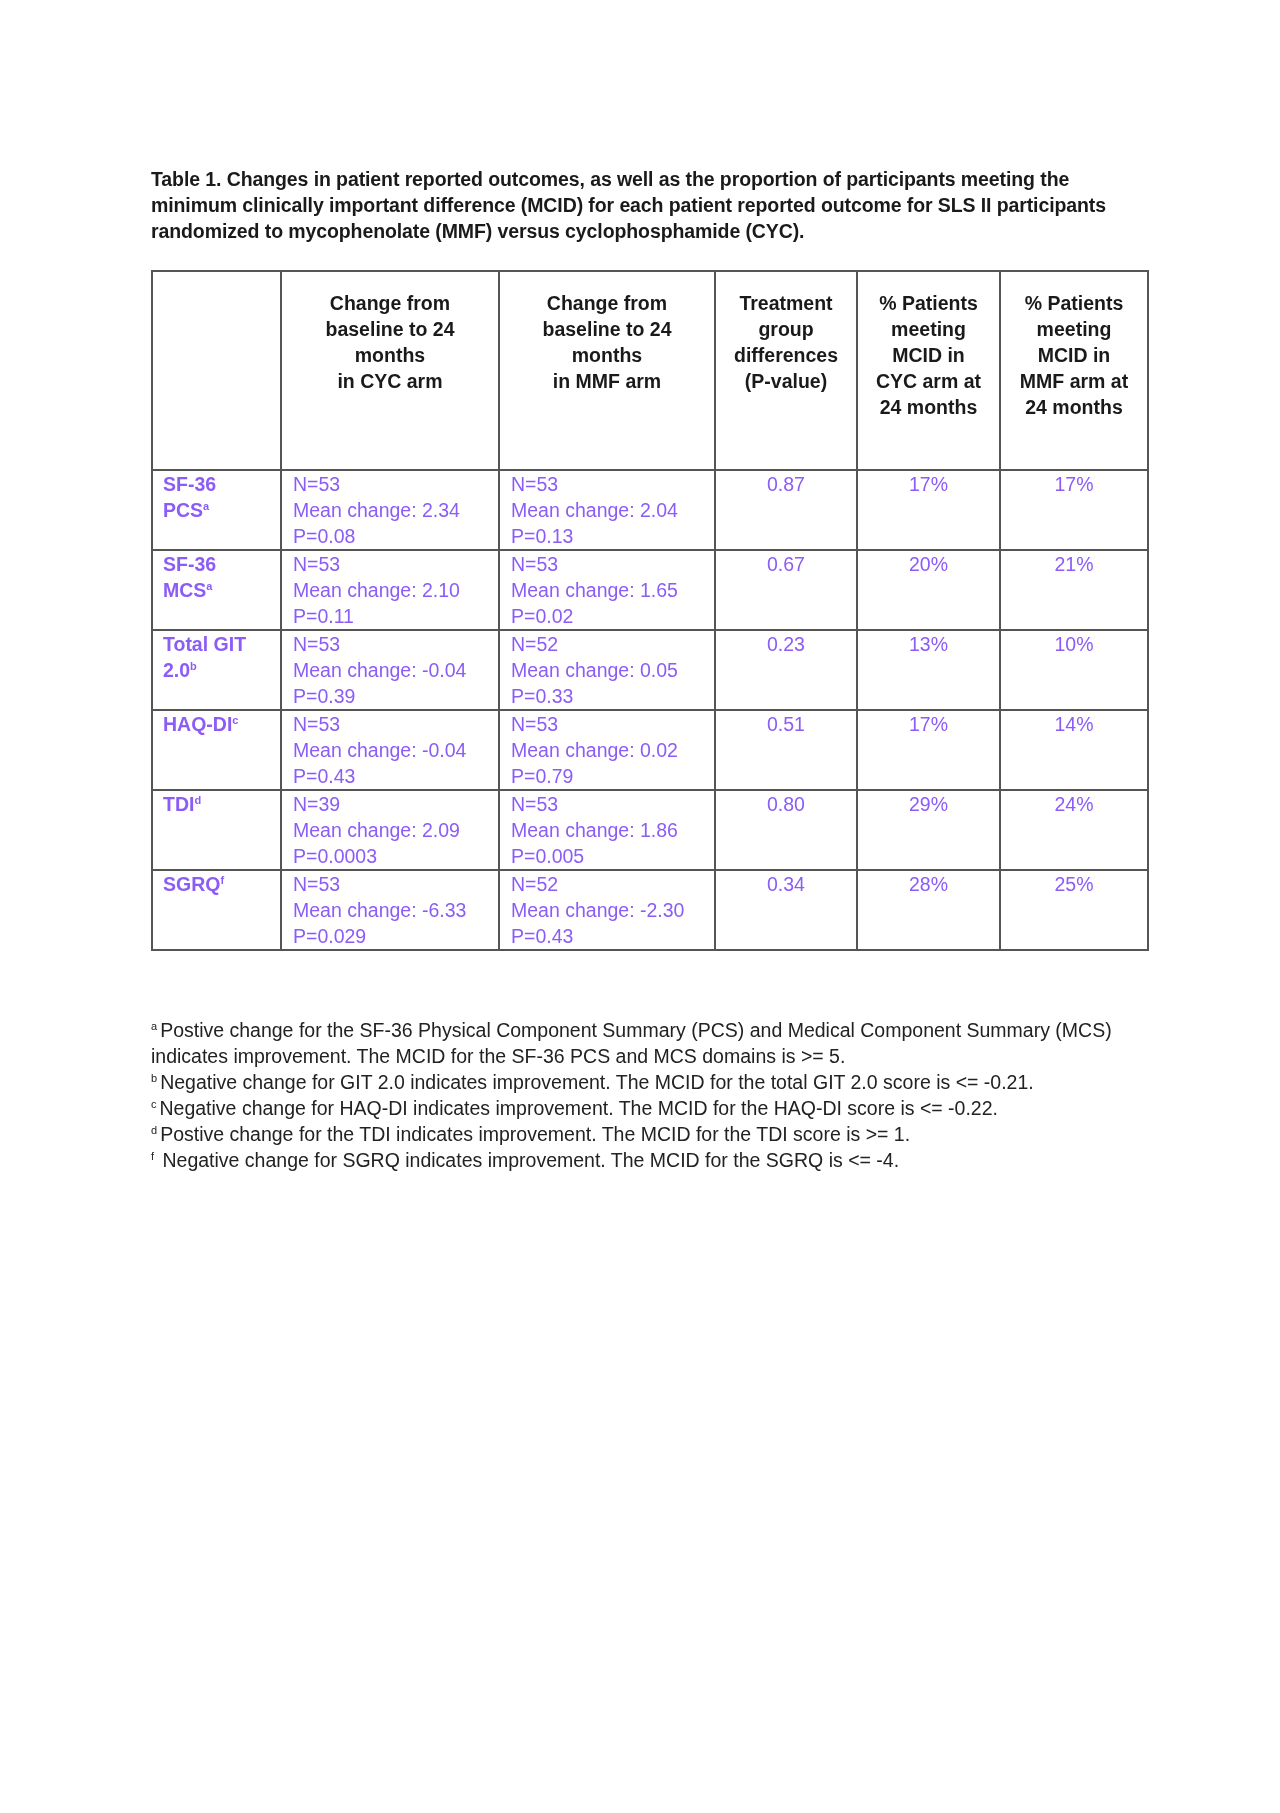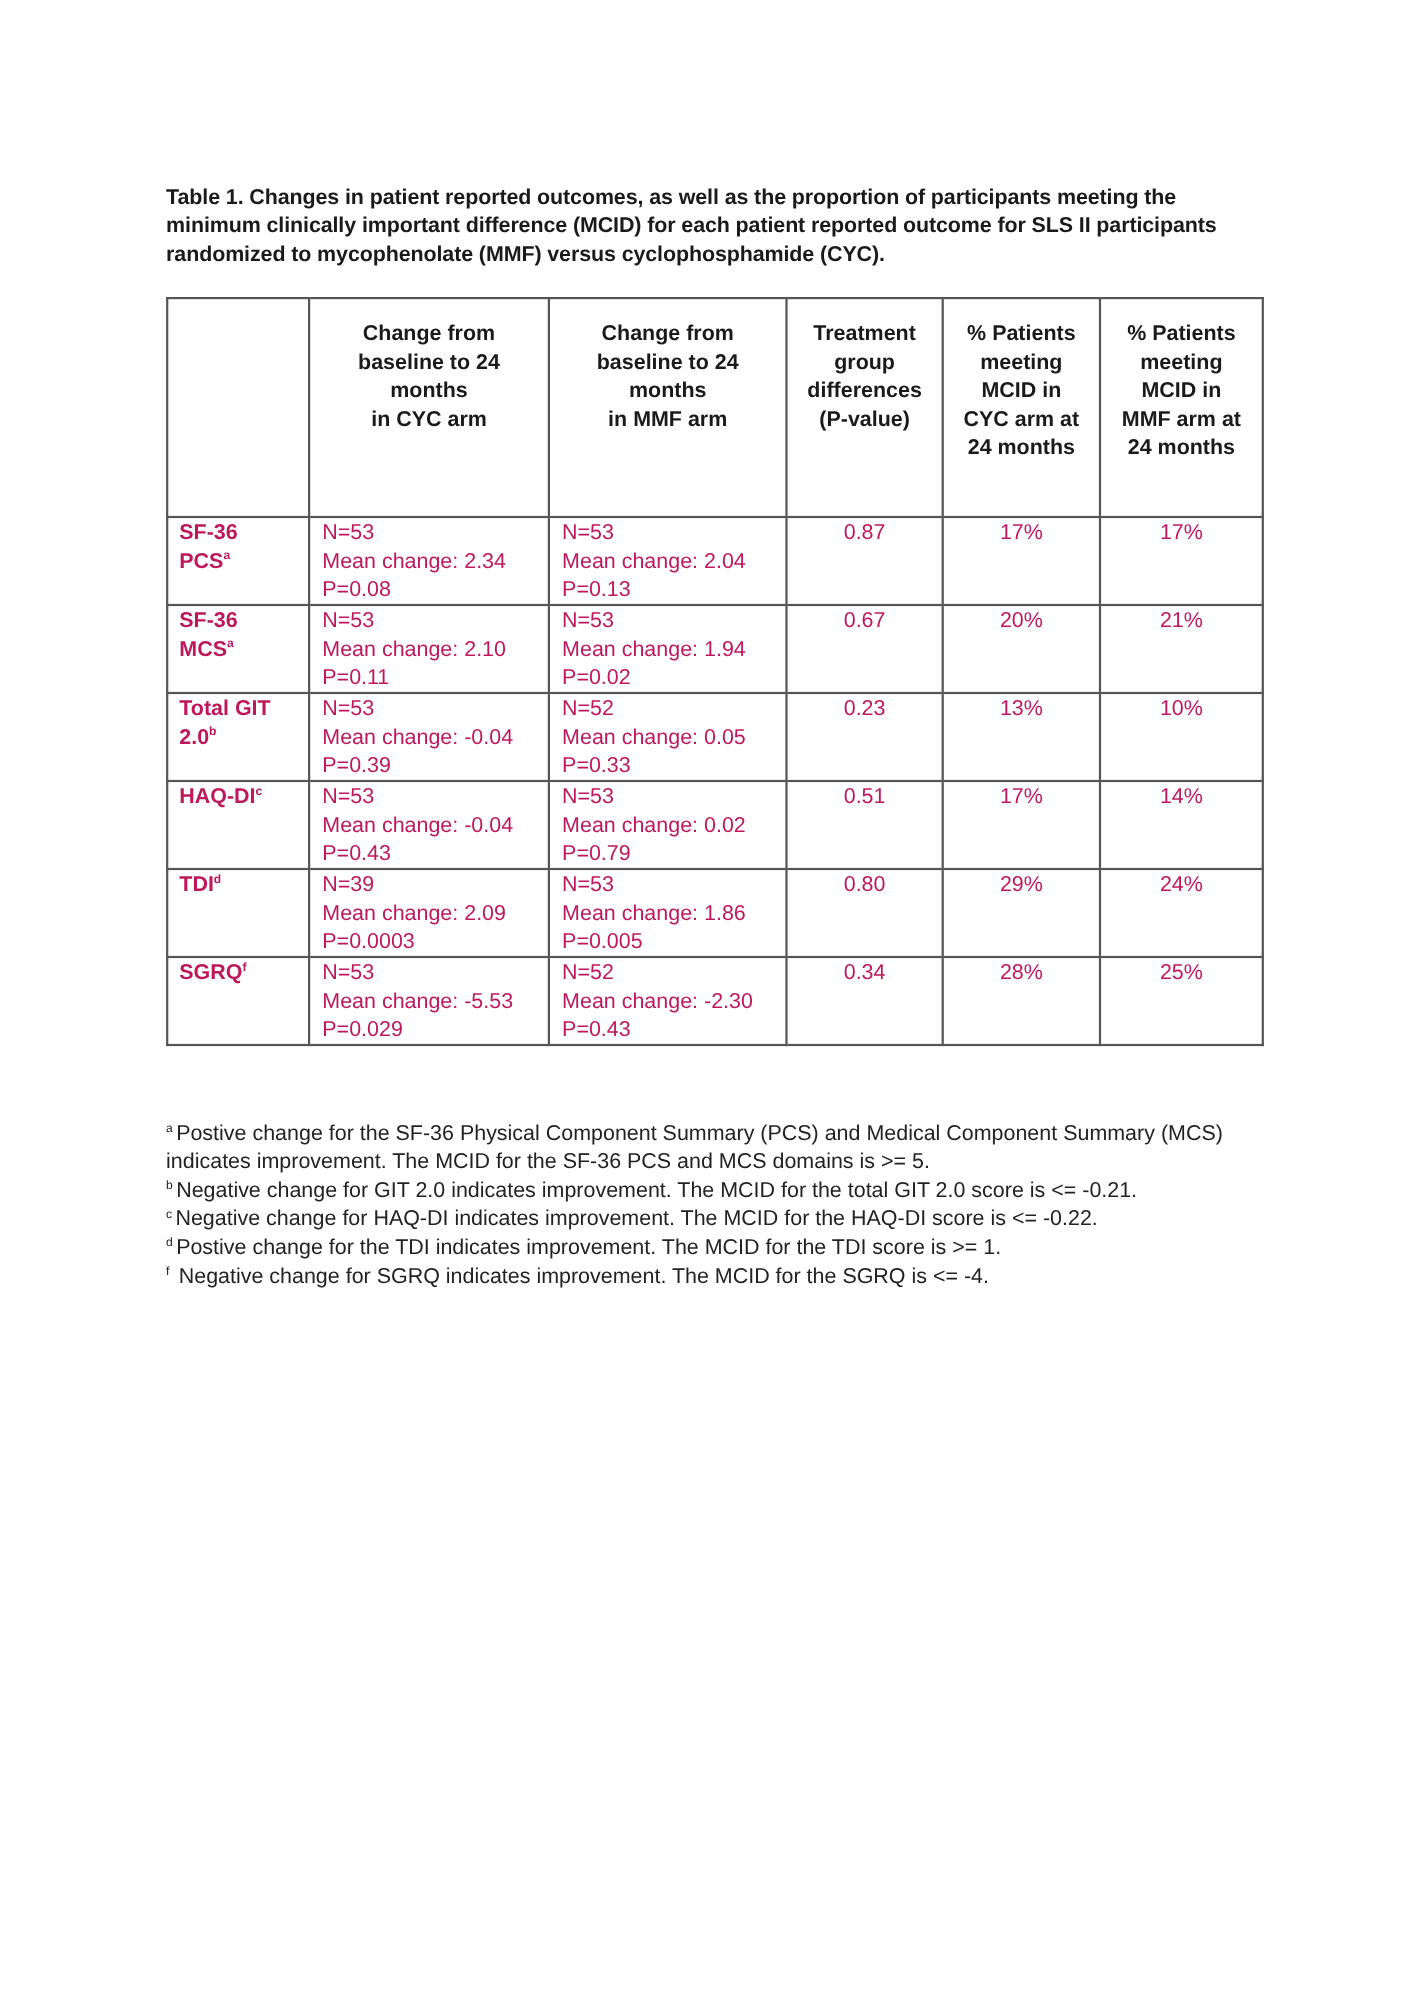--- a/index.html
+++ b/index.html
@@ -20,21 +20,21 @@
       border: 2px solid #555;
       vertical-align: top;
       padding: 0;
     }
     table.prot thead th {
       height: 179px;
       font-weight: bold; font-size: 19.5px; line-height: 26px;
       text-align: center; color: #1a1a1a;
       padding-top: 18px;
     }
-    table.prot tbody td { height: 76px; font-size: 19.5px; line-height: 26px; color: #be185d; }
+    table.prot tbody td { height: 76px; font-size: 19.5px; line-height: 26px; color: #8b5cf6; }
     .rowlabel { font-weight: bold; padding-left: 10px !important; color: #1a1a1a; }
     .rowlabel sup { font-size: 11px; line-height: 0; }
     .armcell { padding-left: 11px !important; margin-left: 12px; }
     .armcell div { white-space: nowrap; }
     .center { text-align: center; padding-top: 0 !important; margin-left: 20px; }
     .footnotes {
       position: absolute; left: 151px; top: 1017px; width: 1000px;
       font-size: 19.5px; line-height: 26px; color: #222;
     }
     .footnotes sup { font-size: 11px; line-height: 0; margin-right: 3px; }
@@ -118,21 +118,21 @@
             <div><span>SF-36</span></div>
             <div><span>MCS</span><sup>a</sup></div>
           </td>
           <td class="armcell">
             <div>N=53</div>
             <div>Mean change: 2.10</div>
             <div>P=0.11</div>
           </td>
           <td class="armcell">
             <div>N=53</div>
-            <div>Mean change: 1.94</div>
+            <div>Mean change: 1.65</div>
             <div>P=0.02</div>
           </td>
           <td class="center">0.67</td>
           <td class="center">20%</td>
           <td class="center">21%</td>
         </tr>
         <tr>
           <td class="rowlabel">
             <div><span>Total GIT</span></div>
             <div><span>2.0</span><sup>b</sup></div>
@@ -186,21 +186,21 @@
           <td class="center">0.80</td>
           <td class="center">29%</td>
           <td class="center">24%</td>
         </tr>
         <tr>
           <td class="rowlabel">
             <div><span>SGRQ</span><sup>f</sup></div>
           </td>
           <td class="armcell">
             <div>N=53</div>
-            <div>Mean change: -5.53</div>
+            <div>Mean change: -6.33</div>
             <div>P=0.029</div>
           </td>
           <td class="armcell">
             <div>N=52</div>
             <div>Mean change: -2.30</div>
             <div>P=0.43</div>
           </td>
           <td class="center">0.34</td>
           <td class="center">28%</td>
           <td class="center">25%</td>

